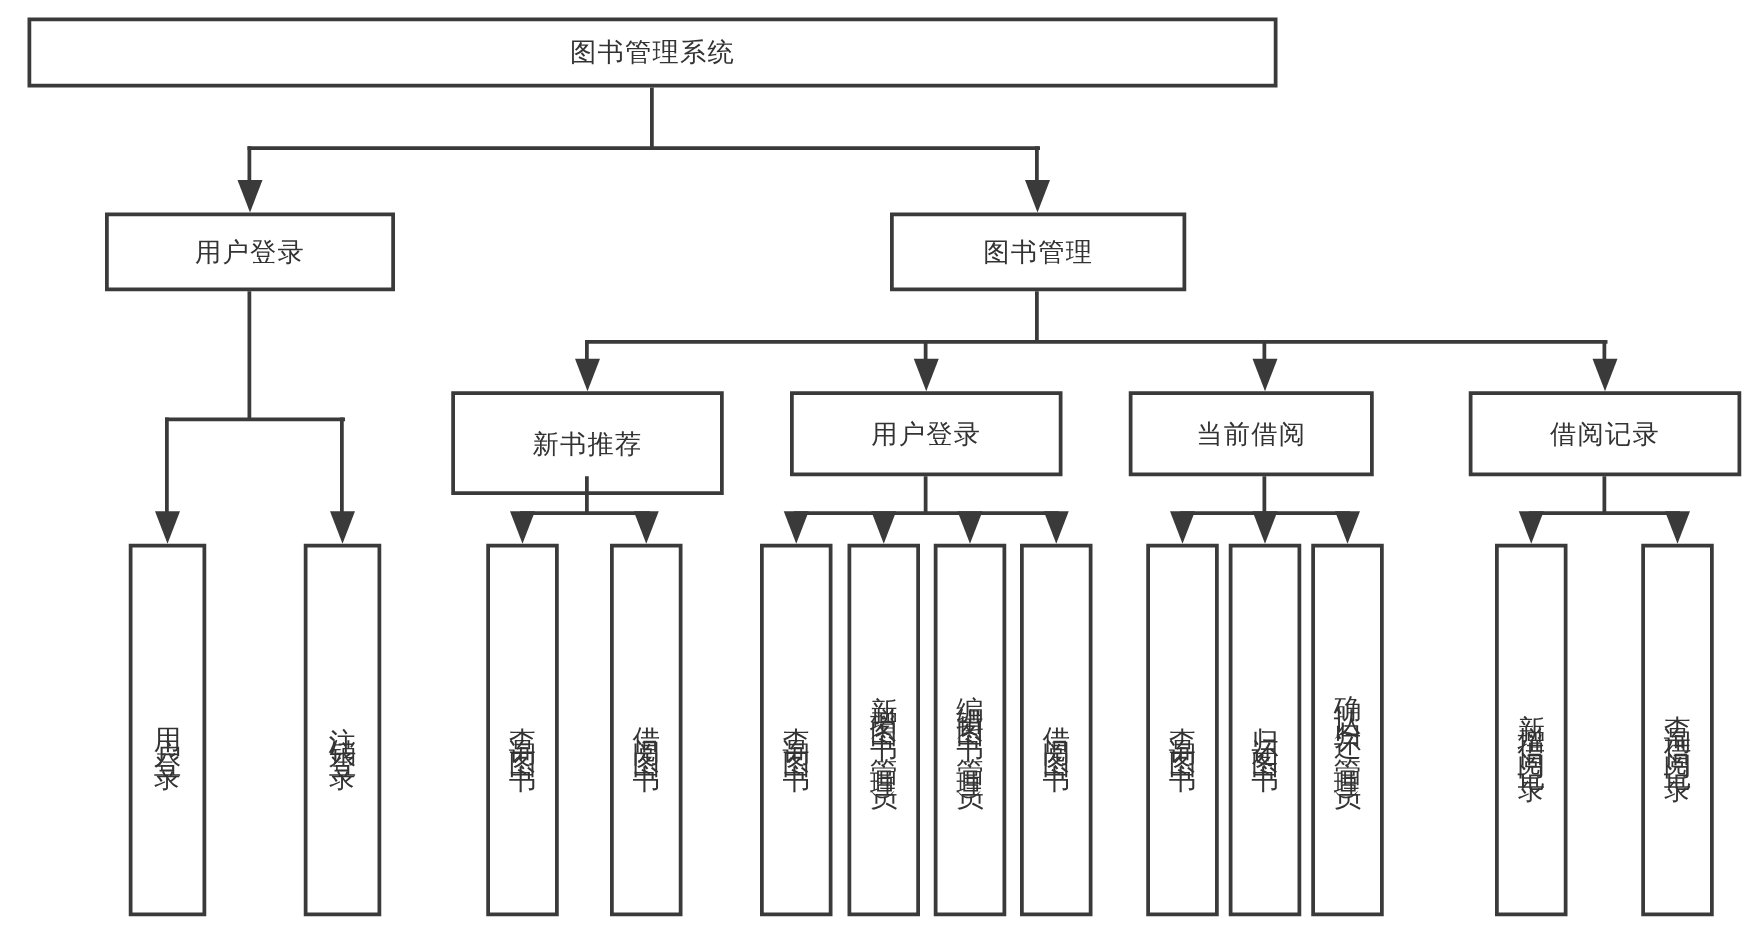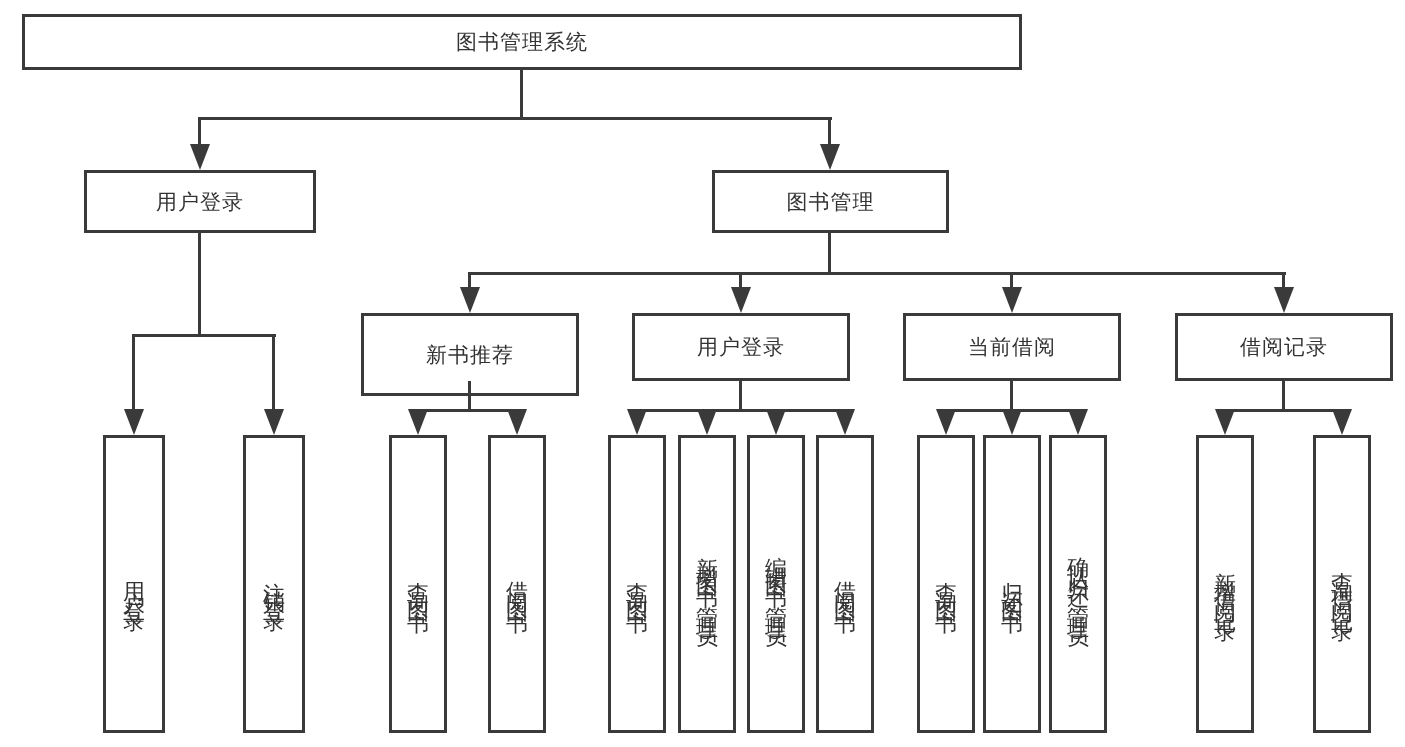--- a/index.html
+++ b/index.html
@@ -77,21 +77,21 @@
   <div class="arrow" style="left:470px; top:287px;"></div>
   <div class="cline" style="left:739px; top:272px; width:3px; height:17px;"></div>
   <div class="arrow" style="left:741px; top:287px;"></div>
   <div class="cline" style="left:1010px; top:272px; width:3px; height:17px;"></div>
   <div class="arrow" style="left:1012px; top:287px;"></div>
   <div class="cline" style="left:1282px; top:272px; width:3px; height:17px;"></div>
   <div class="arrow" style="left:1284px; top:287px;"></div>
 
   <div class="box hbox" style="left:361px; top:313px; width:218px; height:83px;">新书推荐</div>
   <div class="box hbox" style="left:632px; top:313px; width:218px; height:68px;">用户登录</div>
-  <div class="box hbox" style="left:903px; top:313px; width:218px; height:68px;">当前借阅</div>
+  <div class="box hbox" style="left:903px; top:313px; width:196px; height:68px;">当前借阅</div>
   <div class="box hbox" style="left:1175px; top:313px; width:218px; height:68px;text-align:right;">借阅记录</div>
 
   <div class="cline" style="left:468px; top:381px; width:3px; height:30px;"></div>
   <div class="cline" style="left:416px; top:409px; width:104px; height:3px;"></div>
   <div class="arrow" style="left:418px; top:409px;"></div>
   <div class="arrow" style="left:517px; top:409px;"></div>
 
   <div class="cline" style="left:739px; top:381px; width:3px; height:30px;"></div>
   <div class="cline" style="left:635px; top:409px; width:212px; height:3px;"></div>
   <div class="arrow" style="left:637px; top:409px;"></div>

